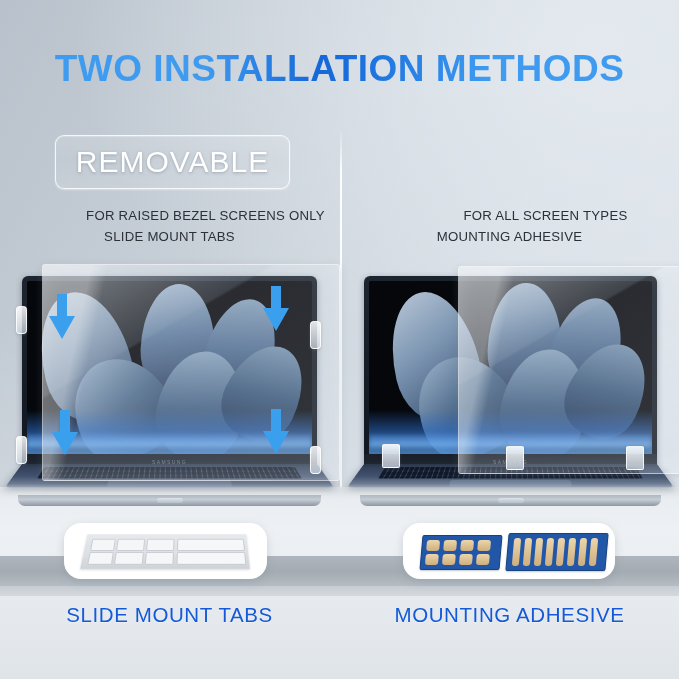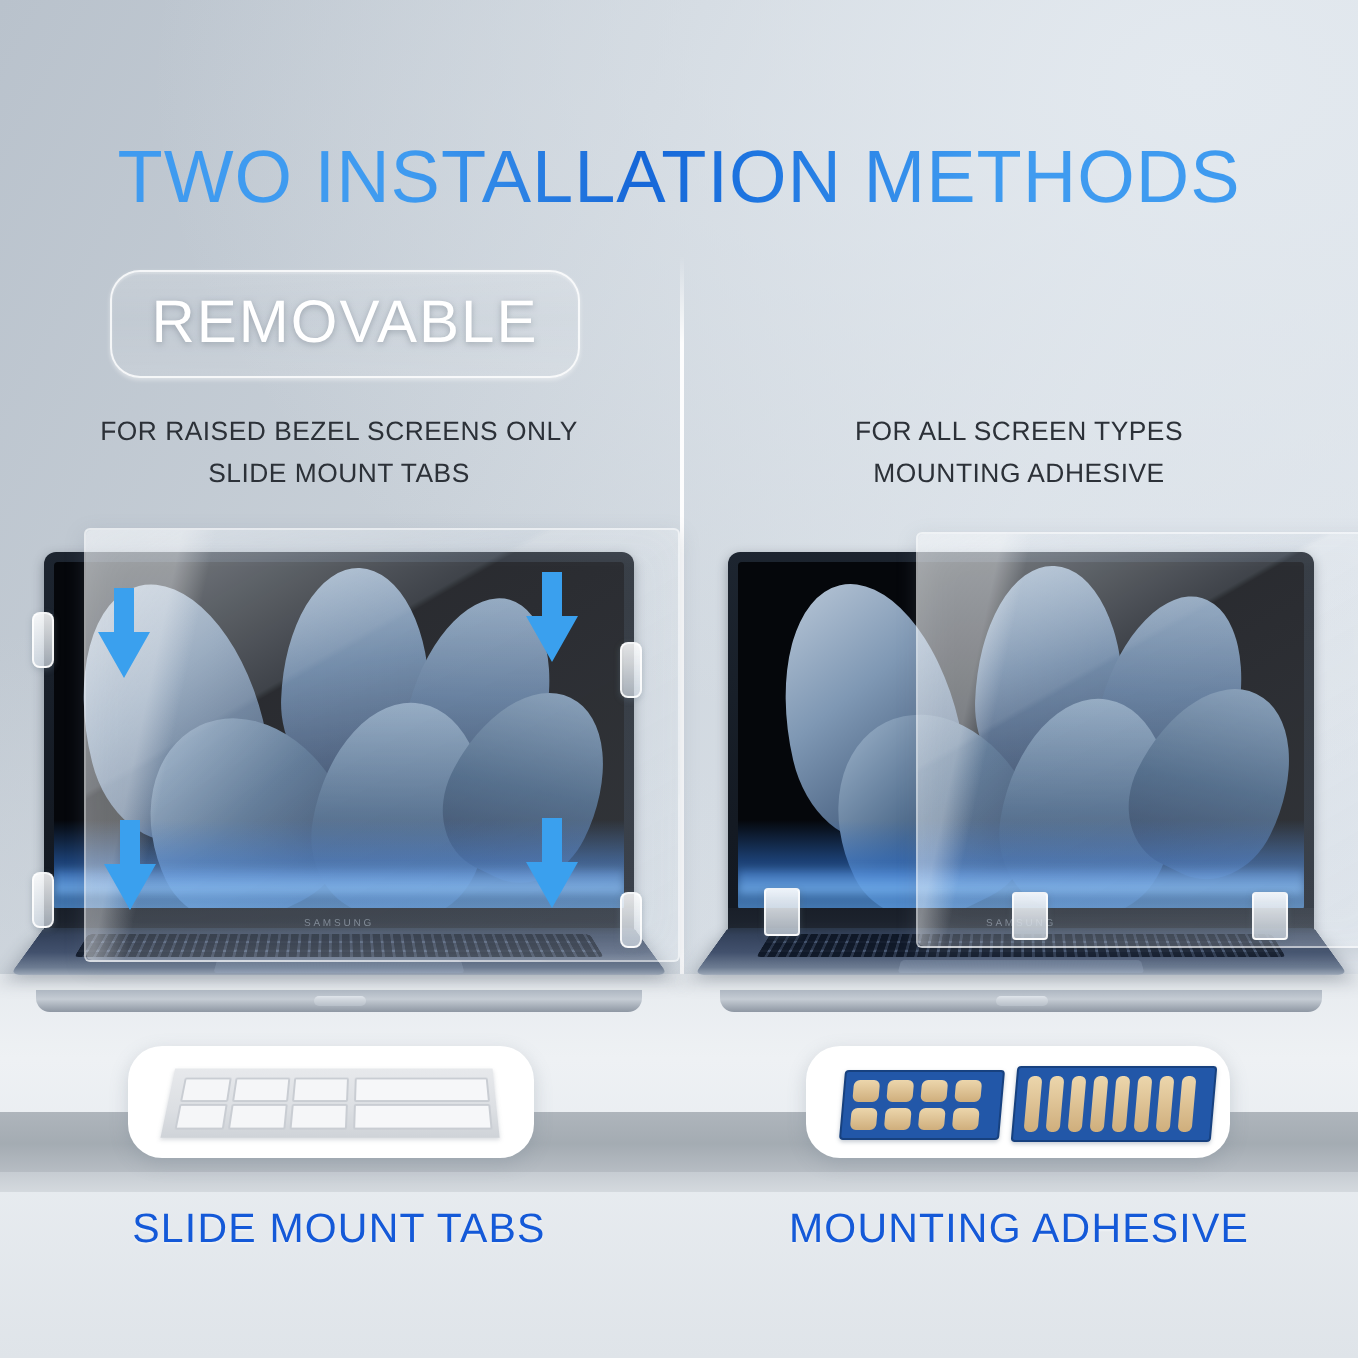--- a/index.html
+++ b/index.html
@@ -12,27 +12,26 @@
     position:relative;width:679px;height:679px;overflow:hidden;
     background:
       radial-gradient(140% 95% at 88% 6%, #e3e9ef 0%, rgba(227,233,239,0) 55%),
       radial-gradient(120% 90% at 10% 100%, #d9dfe5 0%, rgba(217,223,229,0) 60%),
       linear-gradient(118deg,#b9c2cc 0%, #c8d0d8 34%, #d8dfe6 62%, #e2e7ed 100%);
   }
 
   
   .title{
     position:absolute;left:0;top:48px;width:679px;text-align:center;
-    font-size:37px;font-weight:normal;letter-spacing:.5px;
+    font-size:37px;font-weight:bold;letter-spacing:.5px;
     white-space:nowrap;
     background-image:linear-gradient(90deg,#3f9bf0 0%,#3f9bf0 30%,#1667d8 47%,#1d74e0 55%,#3f9bf0 72%,#3f9bf0 100%);
     -webkit-background-clip:text;background-clip:text;
     color:transparent;-webkit-text-fill-color:transparent;
     text-shadow:none;
-    margin-top:20px;
   }
 
   
   .divider{
     position:absolute;left:340px;top:128px;width:2px;height:545px;
     background:linear-gradient(180deg,rgba(255,255,255,0) 0%,rgba(255,255,255,.95) 8%,rgba(255,255,255,.95) 92%,rgba(255,255,255,.15) 100%);
   }
 
   
   .panel{position:absolute;top:0;width:339px;height:679px;}
@@ -41,32 +40,32 @@
 
   
   .pill{
     position:absolute;top:135px;height:52px;
     border:1px solid rgba(255,255,255,.82);
     border-radius:9px;
     background:linear-gradient(180deg,rgba(255,255,255,.14) 0%,rgba(255,255,255,.05) 45%,rgba(255,255,255,.12) 100%);
     box-shadow:0 1px 2px rgba(255,255,255,.45), inset 0 1px 1px rgba(255,255,255,.25);
     display:flex;align-items:center;justify-content:center;
   }
-  .panel.left .pill{left:55px;width:233px;border-radius:15px;}
+  .panel.left .pill{left:55px;width:233px;}
   .panel.right .pill{left:55px;width:228px;}
   .pill span{
     color:#ffffff;font-size:30px;font-weight:400;letter-spacing:1px;
     text-shadow:0 1px 3px rgba(120,130,140,.55);
   }
 
   .sub{
     position:absolute;left:0;width:339px;text-align:center;
     color:#2c3138;font-size:13.2px;letter-spacing:.25px;
   }
-  .sub.l1{top:208px;}
+  .sub.l1{top:208px;padding-left:36px;}
   .sub.l2{top:229px;}
 
   
   .shelf{
     position:absolute;left:0;top:487px;width:679px;height:192px;
     background:linear-gradient(180deg,#e7ebef 0%,#eef1f4 22%,#e9edf1 44%,#dfe4e9 100%);
   }
   .shelf-edge{
     position:absolute;left:0;top:556px;width:679px;height:33px;
     background:linear-gradient(180deg,#a9b0b7 0%,#9ea6ad 48%,#b6bcc3 100%);

